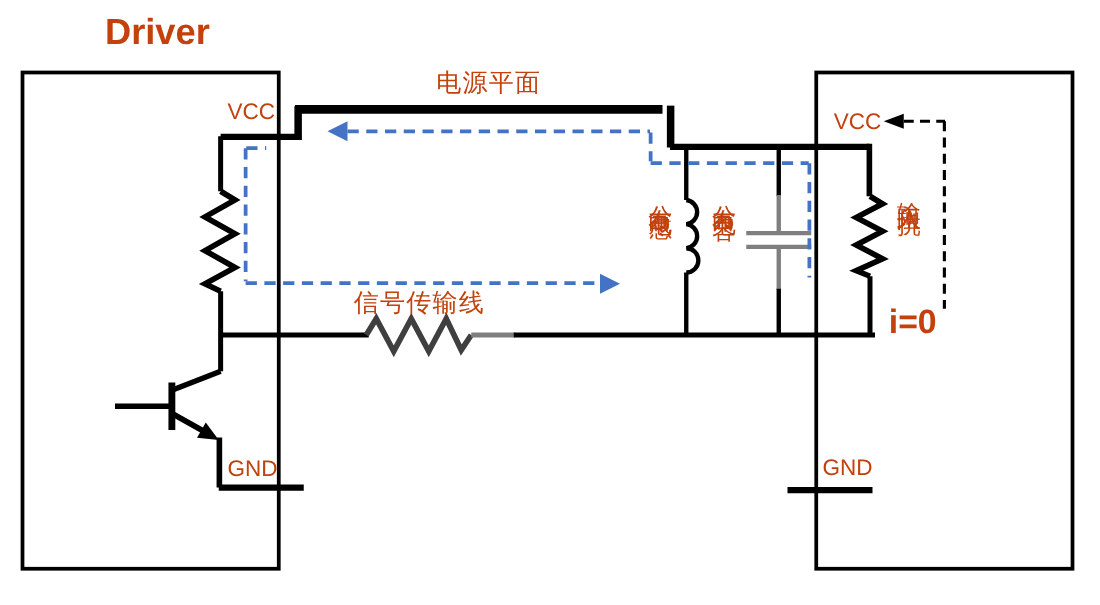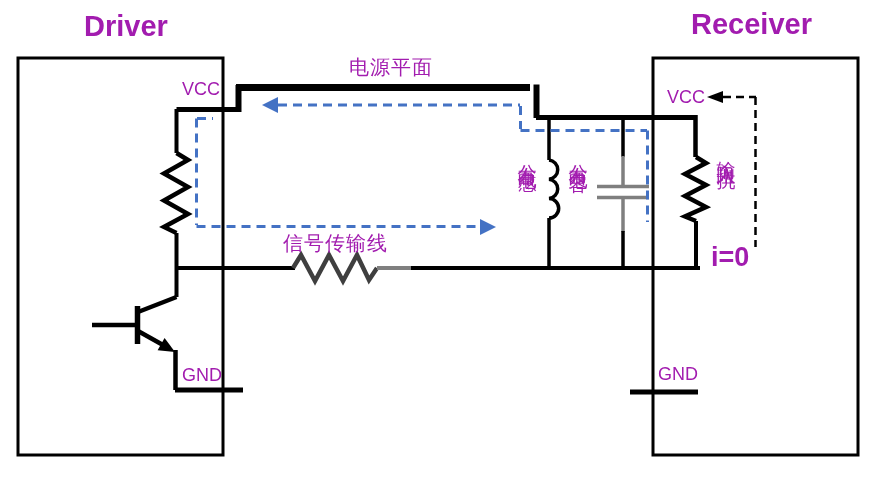--- a/index.html
+++ b/index.html
@@ -6,21 +6,21 @@
   #stage{
     position:relative;
     width:880px;height:484px;
     background:#ffffff;
     font-family:"Liberation Sans", sans-serif;
     overflow:hidden;
   }
   #schematic{position:absolute;left:0;top:0;}
   .label{
     position:absolute;
-    color:#a21caf;
+    color:#c2410c;
     white-space:nowrap;
     line-height:1.05;
   }
   .title{font-size:29px;font-weight:700;letter-spacing:0px;}
   .pin{font-size:18px;font-weight:400;text-align:right;}
   .cn{font-size:20px;font-weight:400;letter-spacing:1px;}
   .vert{
     font-size:19px;
     writing-mode:vertical-rl;
     text-orientation:upright;
@@ -109,21 +109,20 @@
     </g>
 
     <g>
       <polygon class="blackfill" points="707,97 723,91 723,103"></polygon>
       <path class="blackdash" stroke-width="2.5" stroke-dasharray="8 5" d="M723,97 H756"></path>
       <path class="blackdash" stroke-width="2.5" stroke-dasharray="8 5" d="M755.5,97 V247"></path>
     </g>
   </svg>
 
   <div class="label title" style="left:84px;top:11px;">Driver</div>
-  <div class="label title" style="left:691px;top:9px;">Receiver</div>
 
   <div class="label cn" style="left:283px;top:233px;">信号传输线</div>
   <div class="label cn" style="left:349px;top:57px;">电源平面</div>
 
   <div class="label pin" style="left:182px;top:80px;">VCC</div>
   <div class="label pin" style="left:182px;top:366px;">GND</div>
 
   <div class="label pin" style="left:667px;top:88px;">VCC</div>
   <div class="label pin" style="left:658px;top:365px;">GND</div>
 

